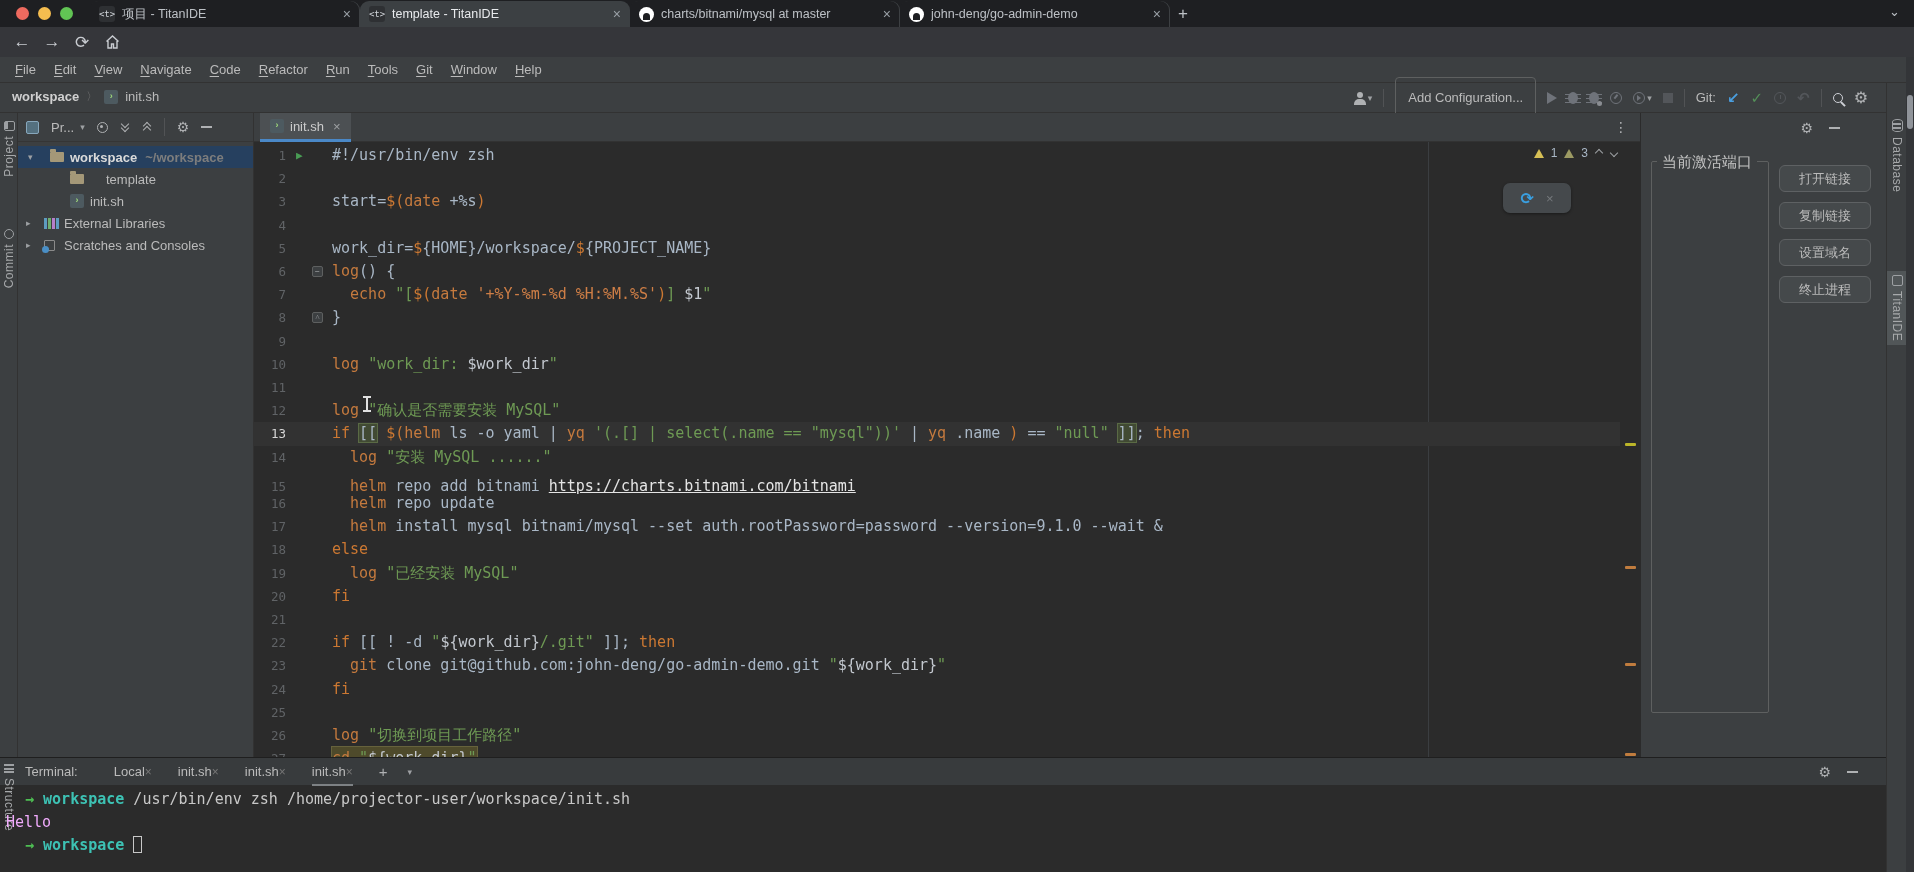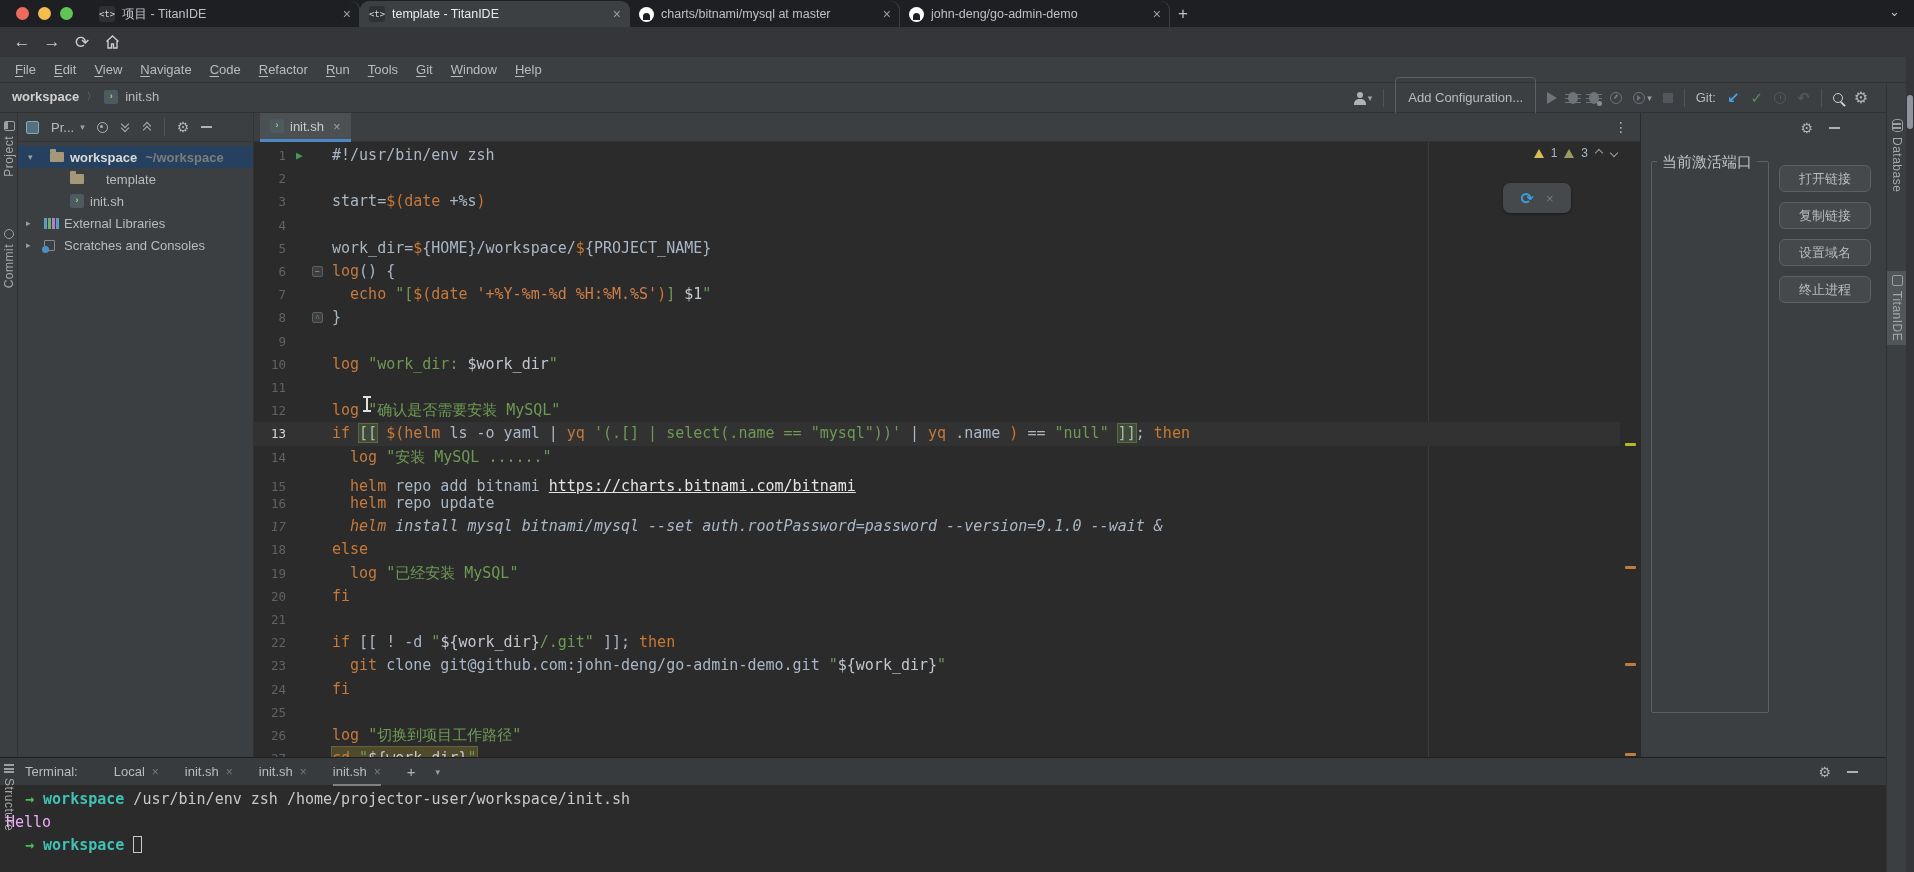--- a/index.html
+++ b/index.html
@@ -165,21 +165,21 @@
 #rpfield{position:absolute;left:10px;top:48px;width:118px;height:552px;border:1px solid #5e6060;border-radius:2px}
 #rptitle{position:absolute;left:16px;top:40px;background:#3c3f41;padding:0 5px;font-size:15px;color:#c2c2c2}
 .rpbtn{position:absolute;left:138px;width:92px;height:27px;background:#45494b;border:1px solid #5e6163;border-radius:6px;color:#bbb;font-size:13px;display:flex;align-items:center;justify-content:center}
 
 #pagescroll{position:absolute;left:1906px;top:57px;width:8px;height:815px;background:#333538}
 #pagethumb{position:absolute;left:1px;top:38px;width:6px;height:34px;background:#90949a;border-radius:3px}
 
 #terminal{position:absolute;left:0;top:757px;width:1886px;height:115px;background:#2b2b2b;border-top:1px solid #1f1f1f}
 #termtabs{height:28px;background:#383b3d;border-bottom:1px solid #2b2b2b;display:flex;align-items:center;padding-left:25px;font-size:13px}
 #termlabel{color:#bbb;margin-right:36px}
-.ttab{display:flex;align-items:center;gap:7px;color:#bbb;margin-right:26px;height:28px}
+.ttab{display:flex;align-items:center;gap:0;color:#bbb;margin-right:26px;height:28px}
 .ttab .tx{color:#777;font-size:12px}
 .ttab.active{box-shadow:inset 0 -2px 0 #7d8184}
 .tplus{color:#afb1b3;font-size:15px;margin-right:18px}
 #termicons{position:absolute;right:28px;top:6px;display:flex;gap:16px;align-items:center}
 #termbody{position:absolute;left:0;top:30px;right:0;bottom:0;font-family:"DejaVu Sans Mono",monospace;font-size:15px;line-height:23.2px}
 .tline{white-space:pre;color:#c8c8c8}
 .tline .arrow{color:#4ebe53;font-weight:bold;padding-left:25px}
 .tline.out{padding-left:6px;color:#f0abfc}
 .tdir{color:#3dc2b4;font-weight:bold}
 .cursorbox{display:inline-block;width:9px;height:17px;border:1.5px solid #c8c8c8;vertical-align:-3px;margin-left:9px}
@@ -454,21 +454,21 @@
           <span class="ctext"><span class="tk-p">  </span><span class="tk-c">log</span><span class="tk-p"> </span><span class="tk-s">"安装 MySQL ......"</span></span>
         </div>
         <div class="cline" style="top: 333px;">
           <span class="ln">15</span>
           <span class="ctext"><span class="tk-p">  </span><span class="tk-c">helm</span><span class="tk-p"> repo add bitnami </span><span class="tk-u">https://charts.bitnami.com/bitnami</span></span>
         </div>
         <div class="cline" style="top: 350px;">
           <span class="ln">16</span>
           <span class="ctext"><span class="tk-p">  </span><span class="tk-c">helm</span><span class="tk-p"> repo update</span></span>
         </div>
-        <div class="cline" style="top: 373.2px; font-style: italic;">
+        <div class="cline" style="top: 373.2px;">
           <span class="ln">17</span>
           <span class="ctext"><span class="tk-p">  </span><span class="tk-c">helm</span><span class="tk-p"> install mysql bitnami/mysql --set auth.rootPassword=password --version=9.1.0 --wait &amp;</span></span>
         </div>
         <div class="cline" style="top: 396.4px;">
           <span class="ln">18</span>
           <span class="ctext"><span class="tk-k">else</span></span>
         </div>
         <div class="cline" style="top: 419.6px;">
           <span class="ln">19</span>
           <span class="ctext"><span class="tk-p">  </span><span class="tk-c">log</span><span class="tk-p"> </span><span class="tk-s">"已经安装 MySQL"</span></span>

